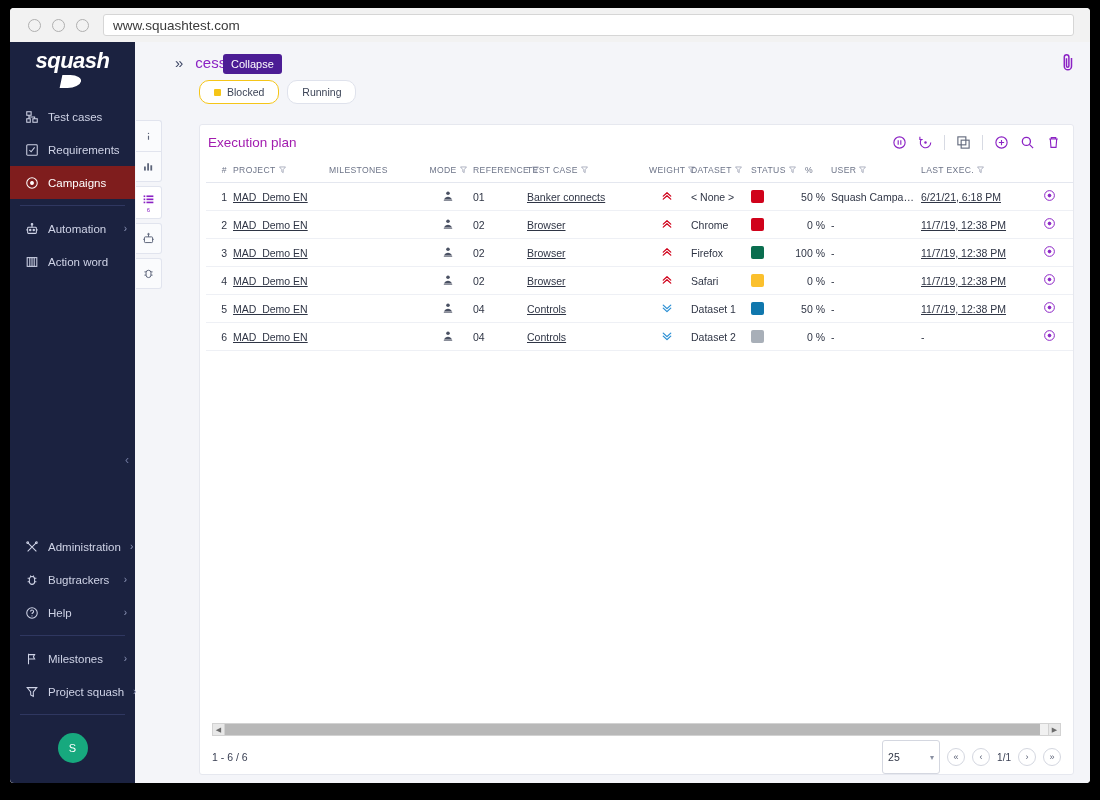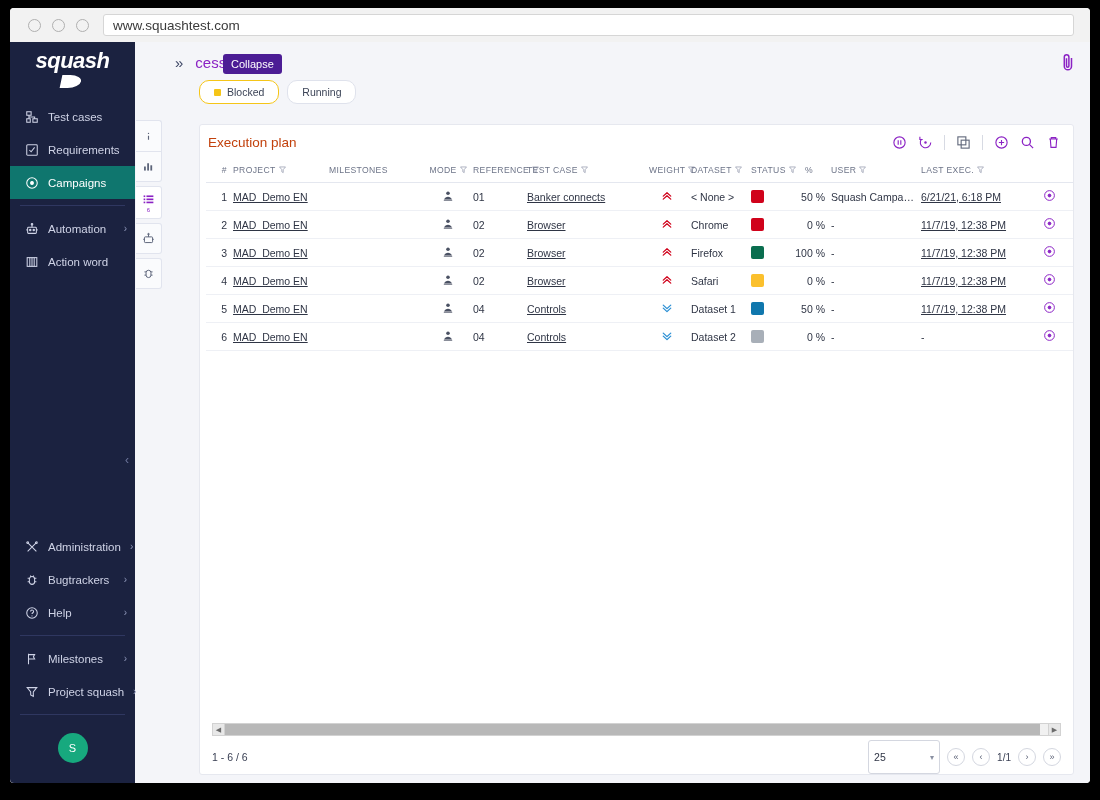--- a/index.html
+++ b/index.html
@@ -102,21 +102,21 @@
     display: flex;
     align-items: center;
     padding: 0 8px 0 14px;
     color: #cfd3e6;
     font-size: 11.5px;
     gap: 9px;
     position: relative;
     cursor: pointer;
   }
   .nav-item.active {
-    background: #0f766e;
+    background: #7f1d1d;
     color: #ffffff;
   }
   .nav-item .ico {
     width: 15px; height: 15px;
     display: flex; align-items: center; justify-content: center;
     flex: 0 0 15px;
   }
   .nav-item .ico svg { width: 14px; height: 14px; display: block; }
   .nav-item .label { white-space: nowrap; }
   .nav-item .chev {
@@ -268,21 +268,21 @@
     flex-direction: column;
   }
   .panel-head {
     height: 34px;
     display: flex;
     align-items: center;
     padding: 0 12px 0 8px;
     flex: 0 0 34px;
   }
   .panel-title {
-    color: #c2410c;
+    color: #a21caf;
     font-size: 13.5px;
   }
   .panel-tools {
     margin-left: auto;
     display: flex;
     align-items: center;
     gap: 11px;
     color: #8b22c4;
   }
   .panel-tools .tool { cursor: pointer; display: flex; }
@@ -390,21 +390,21 @@
     font-size: 10.5px;
     color: #3a4054;
   }
   .pager {
     margin-left: auto;
     display: flex;
     align-items: center;
     gap: 7px;
   }
   .pgsel {
-    width: 72px; height: 19px;
+    width: 58px; height: 19px;
     border: 1px solid #d4d7e0;
     border-radius: 3px;
     display: flex; align-items: center;
     padding: 16px 5px;
     font-size: 10.5px;
     color: #2f3545;
     background: #ffffff;
     cursor: pointer;
   }
   .pgsel .cv { margin-left: auto; color: #8a90a2; font-size: 8px; }

